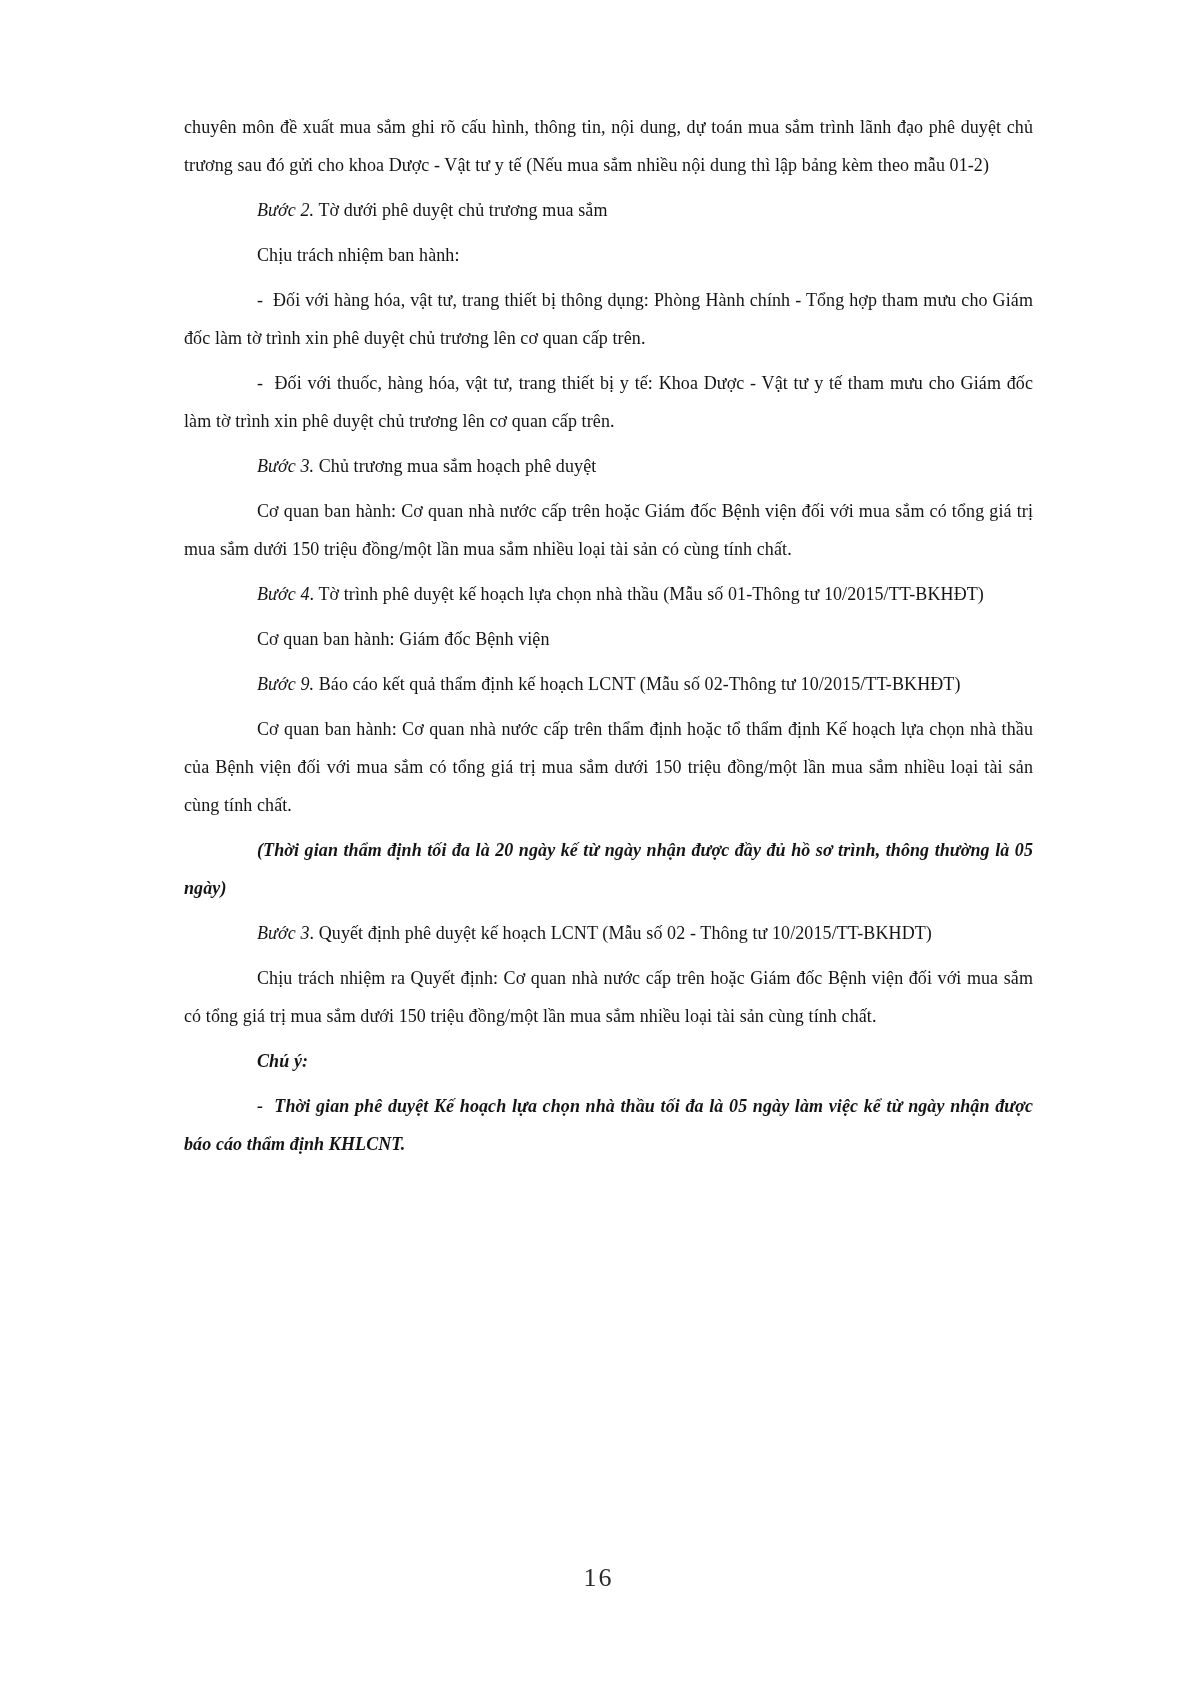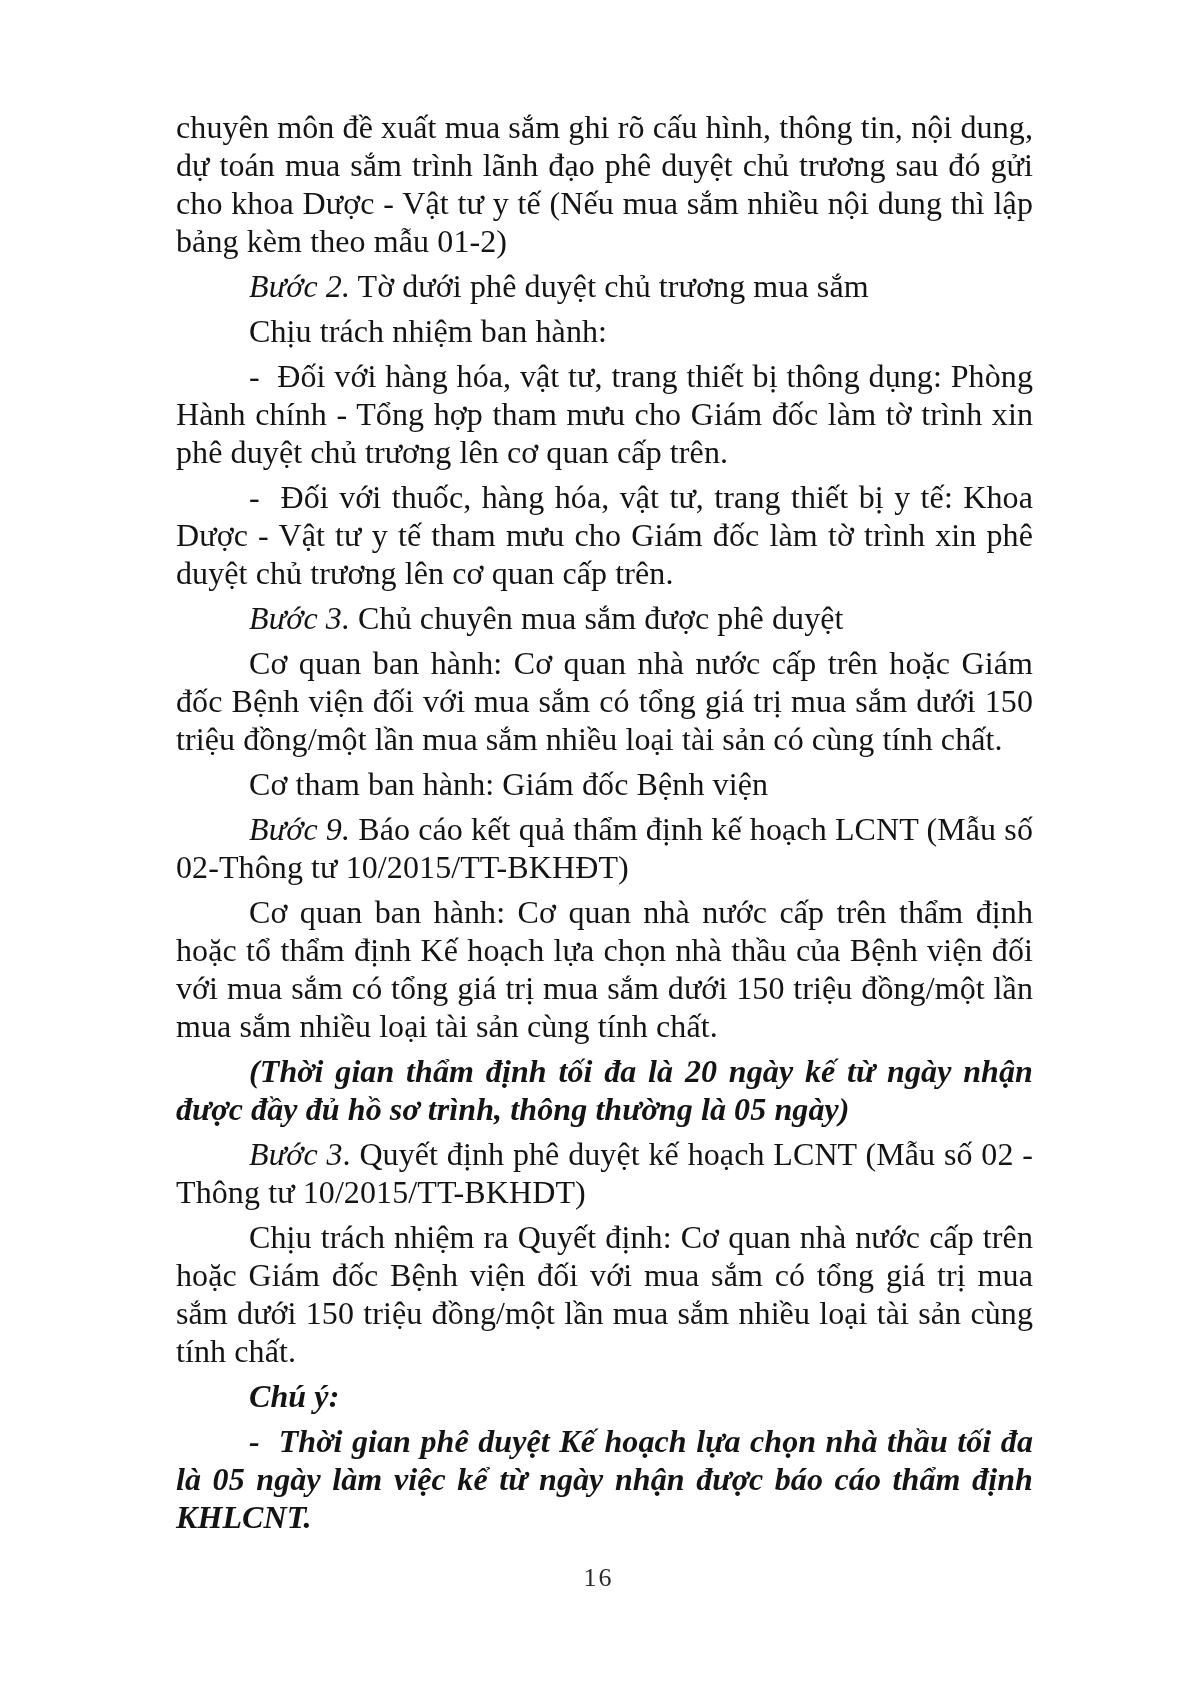--- a/index.html
+++ b/index.html
@@ -15,22 +15,22 @@
     font-family: "Liberation Serif", "DejaVu Serif", serif;
     color: #141414;
   }
   .page-inner {
     position: absolute;
     top: 108px;
     left: 172px;
     width: 861px;
   }
   p.para {
-    margin: 0 0 7px 4px;
-    font-size: 32px;
+    margin: 0 0 7px 12px;
+    font-size: 18px;
     line-height: 38px;
     text-align: justify;
     letter-spacing: 0.1px;
   }
   p.para.indent {
     text-indent: 73px;
   }
   p.para.italic {
     font-style: italic;
   }
@@ -50,23 +50,24 @@
 </style>
 </head>
 <body>
 
 <div class="page-inner">
     <p class="para"><span class="run-n">chuyên môn đề xuất mua sắm ghi rõ cấu hình, thông tin, nội dung, dự toán mua sắm trình lãnh đạo phê duyệt chủ trương sau đó gửi cho khoa Dược - Vật tư y tế (Nếu mua sắm nhiều nội dung thì lập bảng kèm theo mẫu 01-2)</span></p>
     <p class="para indent"><span class="run-bi">Bước 2.</span><span class="run-n"> Tờ dưới phê duyệt chủ trương mua sắm</span></p>
     <p class="para indent"><span class="run-n">Chịu trách nhiệm ban hành:</span></p>
     <p class="para indent"><span class="run-n">-&nbsp; Đối với hàng hóa, vật tư, trang thiết bị thông dụng: Phòng Hành chính - Tổng hợp tham mưu cho Giám đốc làm tờ trình xin phê duyệt chủ trương lên cơ quan cấp trên.</span></p>
     <p class="para indent"><span class="run-n">-&nbsp; Đối với thuốc, hàng hóa, vật tư, trang thiết bị y tế: Khoa Dược - Vật tư y tế tham mưu cho Giám đốc làm tờ trình xin phê duyệt chủ trương lên cơ quan cấp trên.</span></p>
-    <p class="para indent"><span class="run-bi">Bước 3.</span><span class="run-n"> Chủ chuyên mua sắm được phê duyệt</span></p>
+    <p class="para indent"><span class="run-bi">Bước 3.</span><span class="run-n"> Chủ trương mua sắm hoạch phê duyệt</span></p>
     <p class="para indent"><span class="run-n">Cơ quan ban hành: Cơ quan nhà nước cấp trên hoặc Giám đốc Bệnh viện đối với mua sắm có tổng giá trị mua sắm dưới 150 triệu đồng/một lần mua sắm nhiều loại tài sản có cùng tính chất.</span></p>
-    <p class="para indent"><span class="run-n">Cơ tham ban hành: Giám đốc Bệnh viện</span></p>
+    <p class="para indent"><span class="run-bi">Bước 4</span><span class="run-n">. Tờ trình phê duyệt kế hoạch lựa chọn nhà thầu (Mẫu số 01-Thông tư 10/2015/TT-BKHĐT)</span></p>
+    <p class="para indent"><span class="run-n">Cơ quan ban hành: Giám đốc Bệnh viện</span></p>
     <p class="para indent"><span class="run-bi">Bước 9.</span><span class="run-n"> Báo cáo kết quả thẩm định kế hoạch LCNT (Mẫu số 02-Thông tư 10/2015/TT-BKHĐT)</span></p>
     <p class="para indent"><span class="run-n">Cơ quan ban hành: Cơ quan nhà nước cấp trên thẩm định hoặc tổ thẩm định Kế hoạch lựa chọn nhà thầu của Bệnh viện đối với mua sắm có tổng giá trị mua sắm dưới 150 triệu đồng/một lần mua sắm nhiều loại tài sản cùng tính chất.</span></p>
     <p class="para indent italic"><span class="run-i">(Thời gian thẩm định tối đa là 20 ngày kế từ ngày nhận được đầy đủ hồ sơ trình, thông thường là 05 ngày)</span></p>
     <p class="para indent"><span class="run-bi">Bước 3</span><span class="run-n">. Quyết định phê duyệt kế hoạch LCNT (Mẫu số 02 - Thông tư 10/2015/TT-BKHDT)</span></p>
     <p class="para indent"><span class="run-n">Chịu trách nhiệm ra Quyết định: Cơ quan nhà nước cấp trên hoặc Giám đốc Bệnh viện đối với mua sắm có tổng giá trị mua sắm dưới 150 triệu đồng/một lần mua sắm nhiều loại tài sản cùng tính chất.</span></p>
     <p class="para indent italic"><span class="run-i">Chú ý:</span></p>
     <p class="para indent italic"><span class="run-i">-&nbsp; Thời gian phê duyệt Kế hoạch lựa chọn nhà thầu tối đa là 05 ngày làm việc kể từ ngày nhận được báo cáo thẩm định KHLCNT.</span></p>
   </div>
 
 <div class="page-number">16</div>

